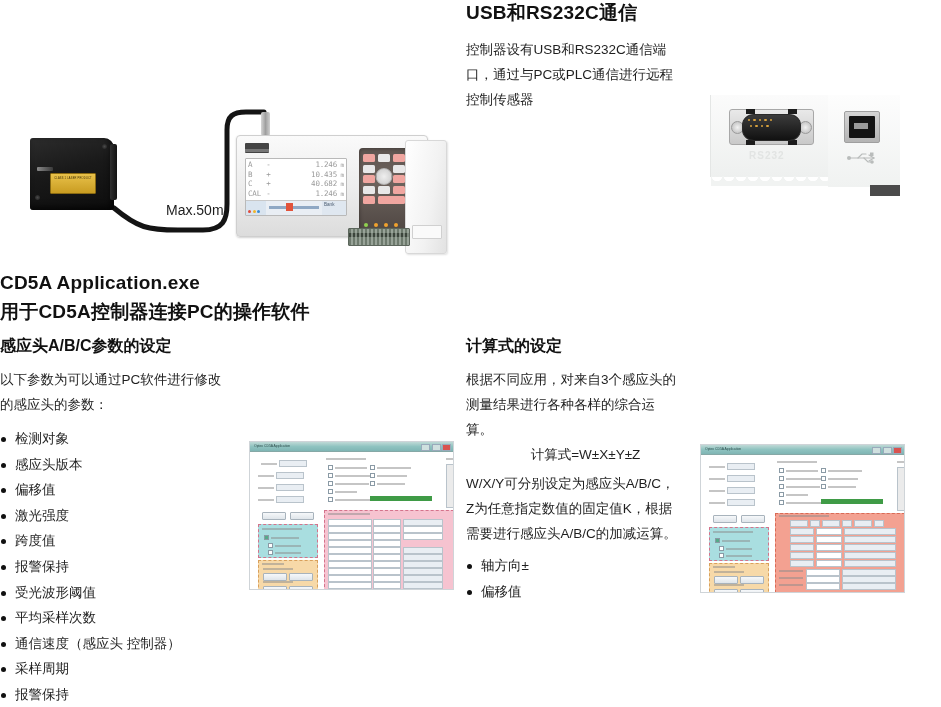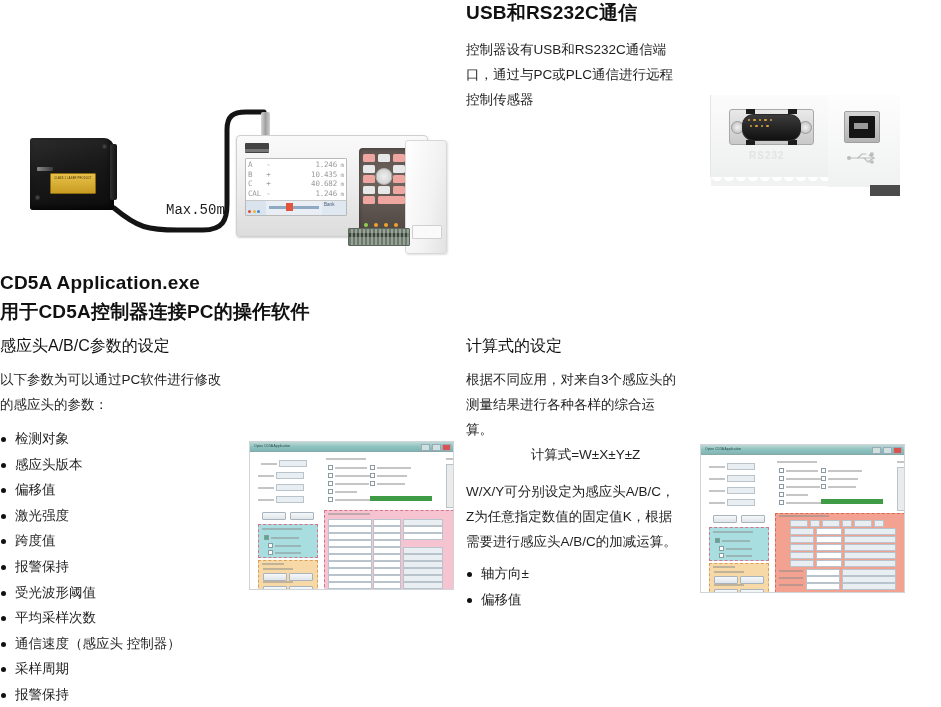--- a/index.html
+++ b/index.html
@@ -20,21 +20,21 @@
   h2.sec-title {
     font-size: 19px;
     font-weight: bold;
     margin: 0;
     letter-spacing: 0.2px;
     color: #111;
     line-height: 1.2;
   }
   h3.sub-title {
     font-size: 16px;
-    font-weight: normal;
+    font-weight: bold;
     margin: 0;
     color: #111;
     line-height: 1.25;
   }
   p.body-text {
     font-size: 13.5px;
     margin: 0;
     line-height: 25px;
     color: #1f1f1f;
   }
@@ -96,21 +96,21 @@
   .sensor-head .screw { position:absolute; width:5px;height:5px;border-radius:50%;
     background:radial-gradient(#4a4a4a,#1b1b1b); }
   .sensor-head .s1{left:5px;top:57px;} .sensor-head .s2{left:72px;top:6px;}
 
   .cable {
     position:absolute; left:0; top:0; width:430px; height:150px;
     pointer-events:none;
   }
   .max-label {
     position:absolute; left:148px; top:94px;
-    font-size:14px; color:#1d1d1d; font-family:Liberation Mono, monospace;
+    font-size:14px; color:#1d1d1d; font-family:Liberation Sans, sans-serif;
   }
 
   .controller-body {
     position:absolute; left:218px; top:27px; width:190px; height:100px;
     background: linear-gradient(180deg,#fafafa 0%,#ececec 55%,#dcdcdc 100%);
     border:1px solid #cfcfcf; border-radius:4px;
     box-shadow: 0 1px 2px rgba(0,0,0,.18);
   }
   .controller-body .brandmark{
     position:absolute;left:8px;top:7px;width:24px;height:10px;
@@ -444,21 +444,21 @@
     <li>通信速度（感应头 控制器）</li>
     <li>采样周期</li>
     <li>报警保持</li>
   </ul>
 </div>
 
 <div class="abs" style="left:466px;top:336px;width:215px;">
   <h3 class="sub-title">计算式的设定</h3>
   <p class="body-text" style="margin-top:11px;width:215px;">根据不同应用，对来自3个感应头的测量结果进行各种各样的综合运算。</p>
   <div class="formula-line" style="margin-top:0px;padding-left:24px;">计算式=W±X±Y±Z</div>
-  <p class="body-text" style="margin-top:12px;width:215px;">W/X/Y可分别设定为感应头A/B/C，Z为任意指定数值的固定值K，根据需要进行感应头A/B/C的加减运算。</p>
+  <p class="body-text" style="margin-top:4px;width:215px;">W/X/Y可分别设定为感应头A/B/C，Z为任意指定数值的固定值K，根据需要进行感应头A/B/C的加减运算。</p>
   <ul class="bullets" style="margin-top:7px;">
     <li>轴方向±</li>
     <li>偏移值</li>
   </ul>
 </div>
 
 <div class="sw-frame" style="left:249px;top:441px;width:203px;height:147px;">
   <div class="sw-title">
     <span class="tt">Optex CD5A Application</span>
     <span class="btns">

